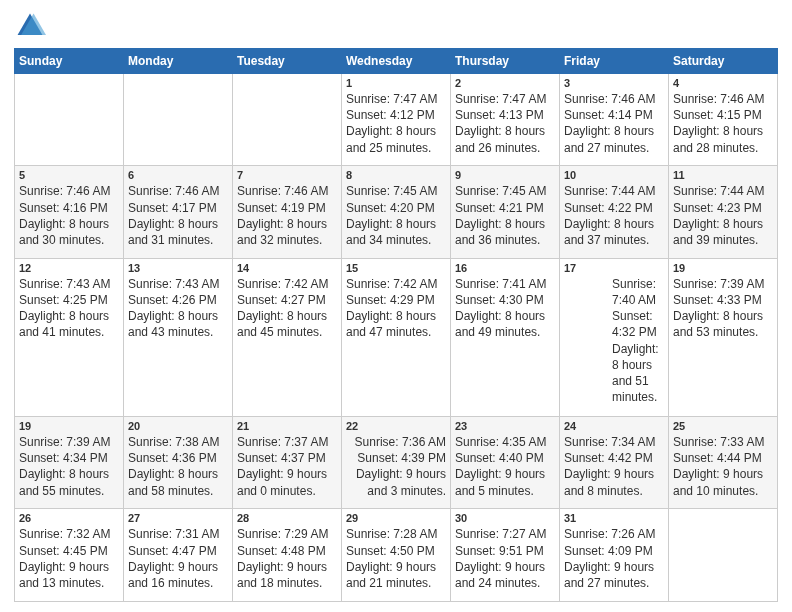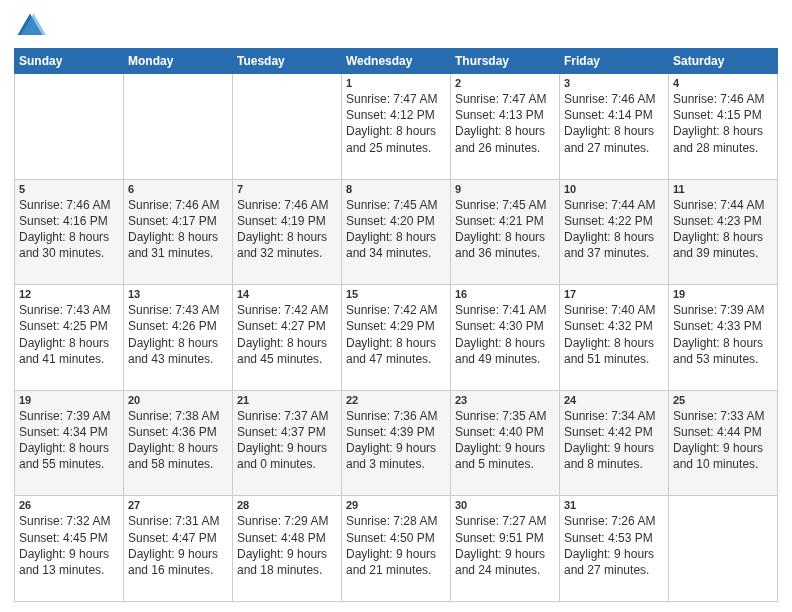--- a/index.html
+++ b/index.html
@@ -253,21 +253,21 @@
           </td>
           <td>
             <div class="day-num">16</div>
             <div class="day-info" style="white-space: pre-line;">Sunrise: 7:41 AM
 Sunset: 4:30 PM
 Daylight: 8 hours
 and 49 minutes.</div>
           </td>
           <td>
             <div class="day-num">17</div>
-            <div class="day-info" style="white-space: pre-line;">Sunrise: 7:40 AM
+            <div class="day-info" style="white-space: pre-line; margin-left: 48px;">Sunrise: 7:40 AM
 Sunset: 4:32 PM
 Daylight: 8 hours
 and 51 minutes.</div>
           </td>
           <td>
             <div class="day-num">19</div>
             <div class="day-info" style="white-space: pre-line;">Sunrise: 7:39 AM
 Sunset: 4:33 PM
 Daylight: 8 hours
 and 53 minutes.</div>
@@ -290,28 +290,28 @@
           </td>
           <td class="alt-row">
             <div class="day-num">21</div>
             <div class="day-info" style="white-space: pre-line;">Sunrise: 7:37 AM
 Sunset: 4:37 PM
 Daylight: 9 hours
 and 0 minutes.</div>
           </td>
           <td class="alt-row">
             <div class="day-num">22</div>
-            <div class="day-info" style="white-space: pre-line;">Sunrise: 7:36 AM
+            <div class="day-info" style="white-space: pre-line; text-align: right;">Sunrise: 7:36 AM
 Sunset: 4:39 PM
 Daylight: 9 hours
 and 3 minutes.</div>
           </td>
           <td class="alt-row">
             <div class="day-num">23</div>
-            <div class="day-info" style="white-space: pre-line;">Sunrise: 7:35 AM
+            <div class="day-info" style="white-space: pre-line;">Sunrise: 4:35 AM
 Sunset: 4:40 PM
 Daylight: 9 hours
 and 5 minutes.</div>
           </td>
           <td class="alt-row">
             <div class="day-num">24</div>
             <div class="day-info" style="white-space: pre-line;">Sunrise: 7:34 AM
 Sunset: 4:42 PM
 Daylight: 9 hours
 and 8 minutes.</div>
@@ -356,21 +356,21 @@
           <td>
             <div class="day-num">30</div>
             <div class="day-info" style="white-space: pre-line;">Sunrise: 7:27 AM
 Sunset: 9:51 PM
 Daylight: 9 hours
 and 24 minutes.</div>
           </td>
           <td>
             <div class="day-num">31</div>
             <div class="day-info" style="white-space: pre-line;">Sunrise: 7:26 AM
-Sunset: 4:53 PM
+Sunset: 4:09 PM
 Daylight: 9 hours
 and 27 minutes.</div>
           </td>
           <td class="empty-cell"></td>
         </tr>
       </tbody>
   </table>
 </div>
 
 </body></html>

